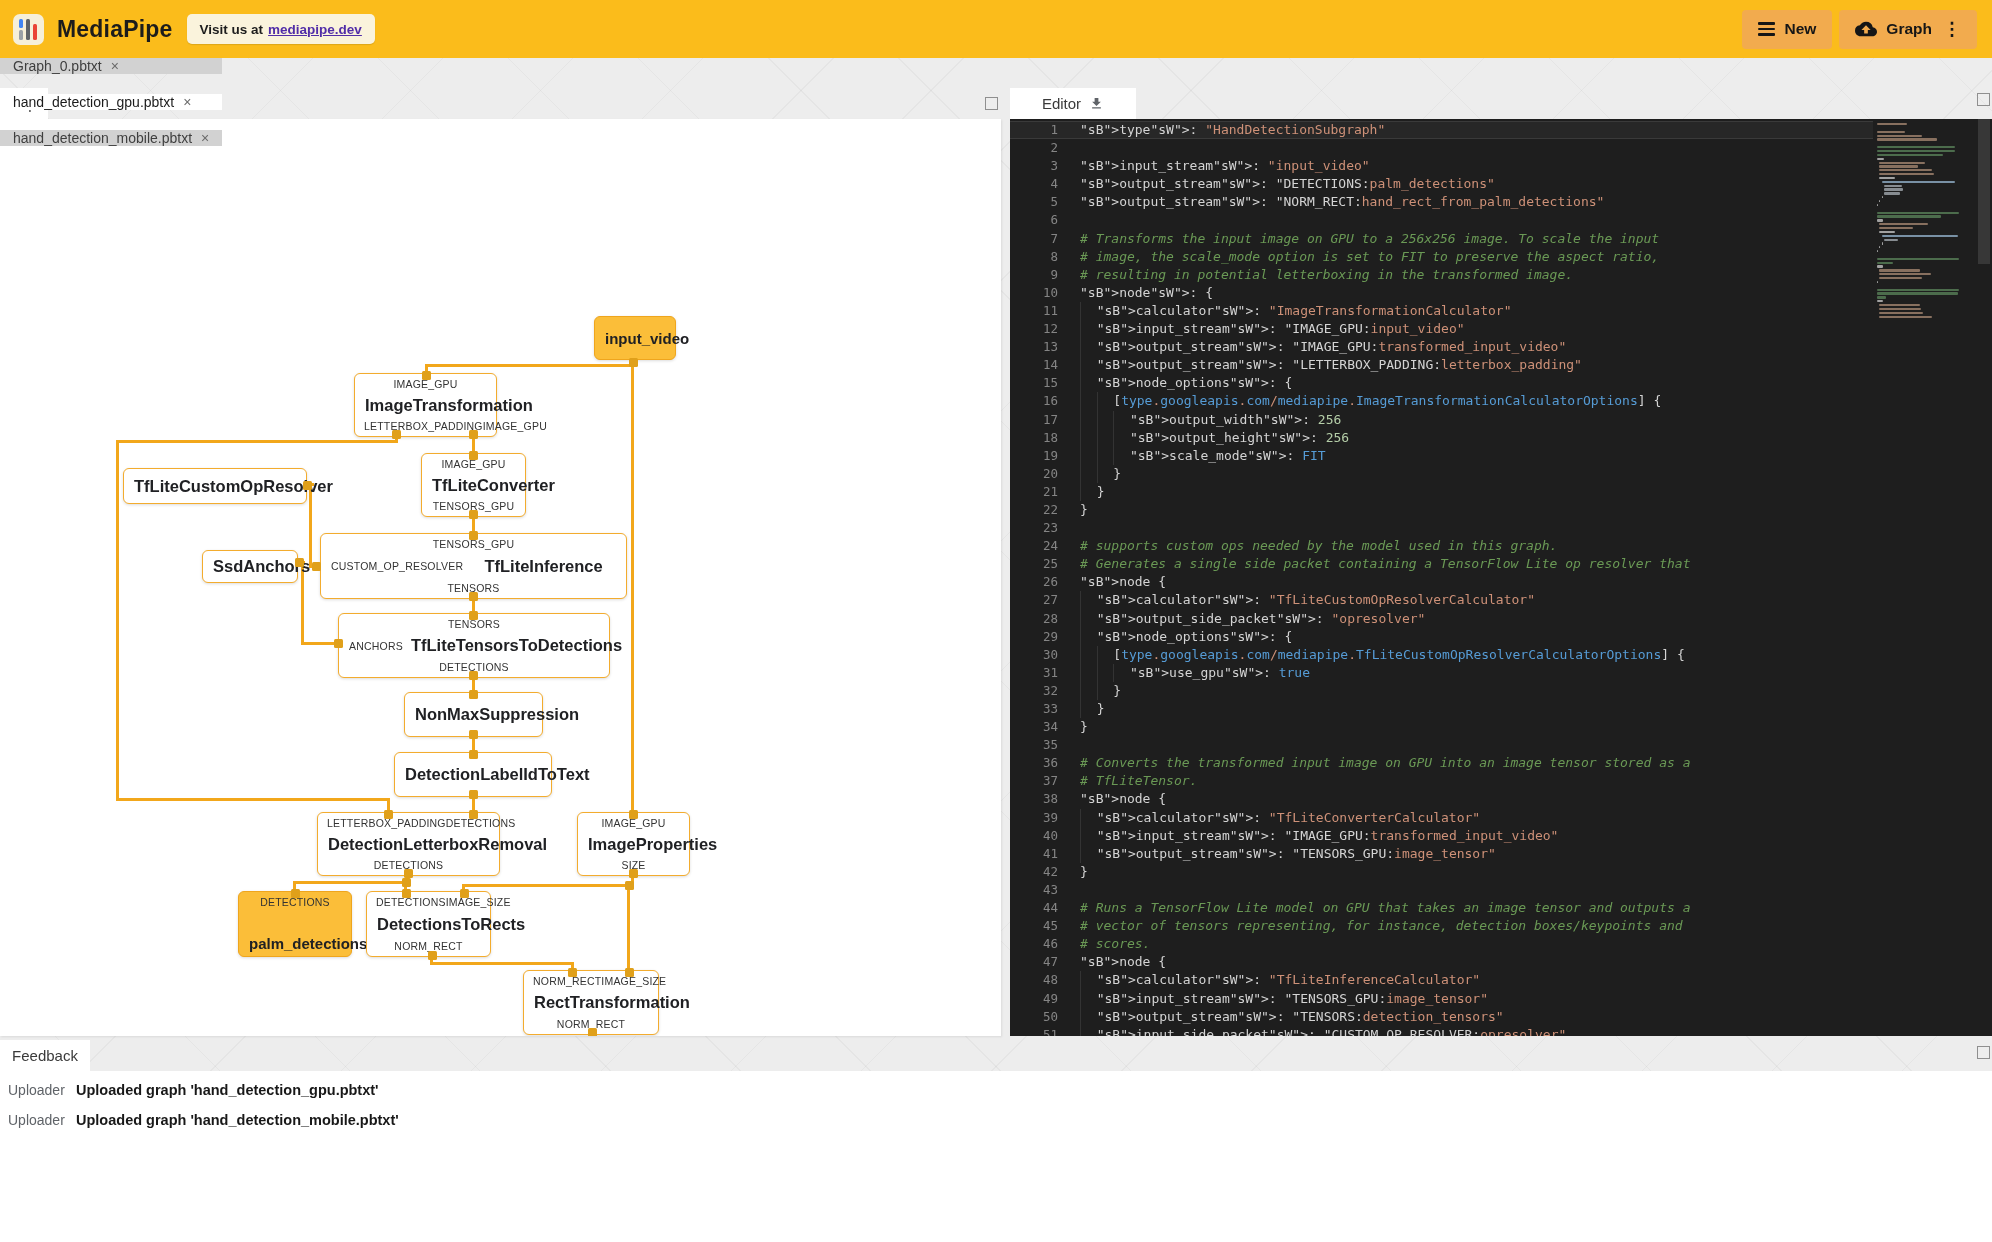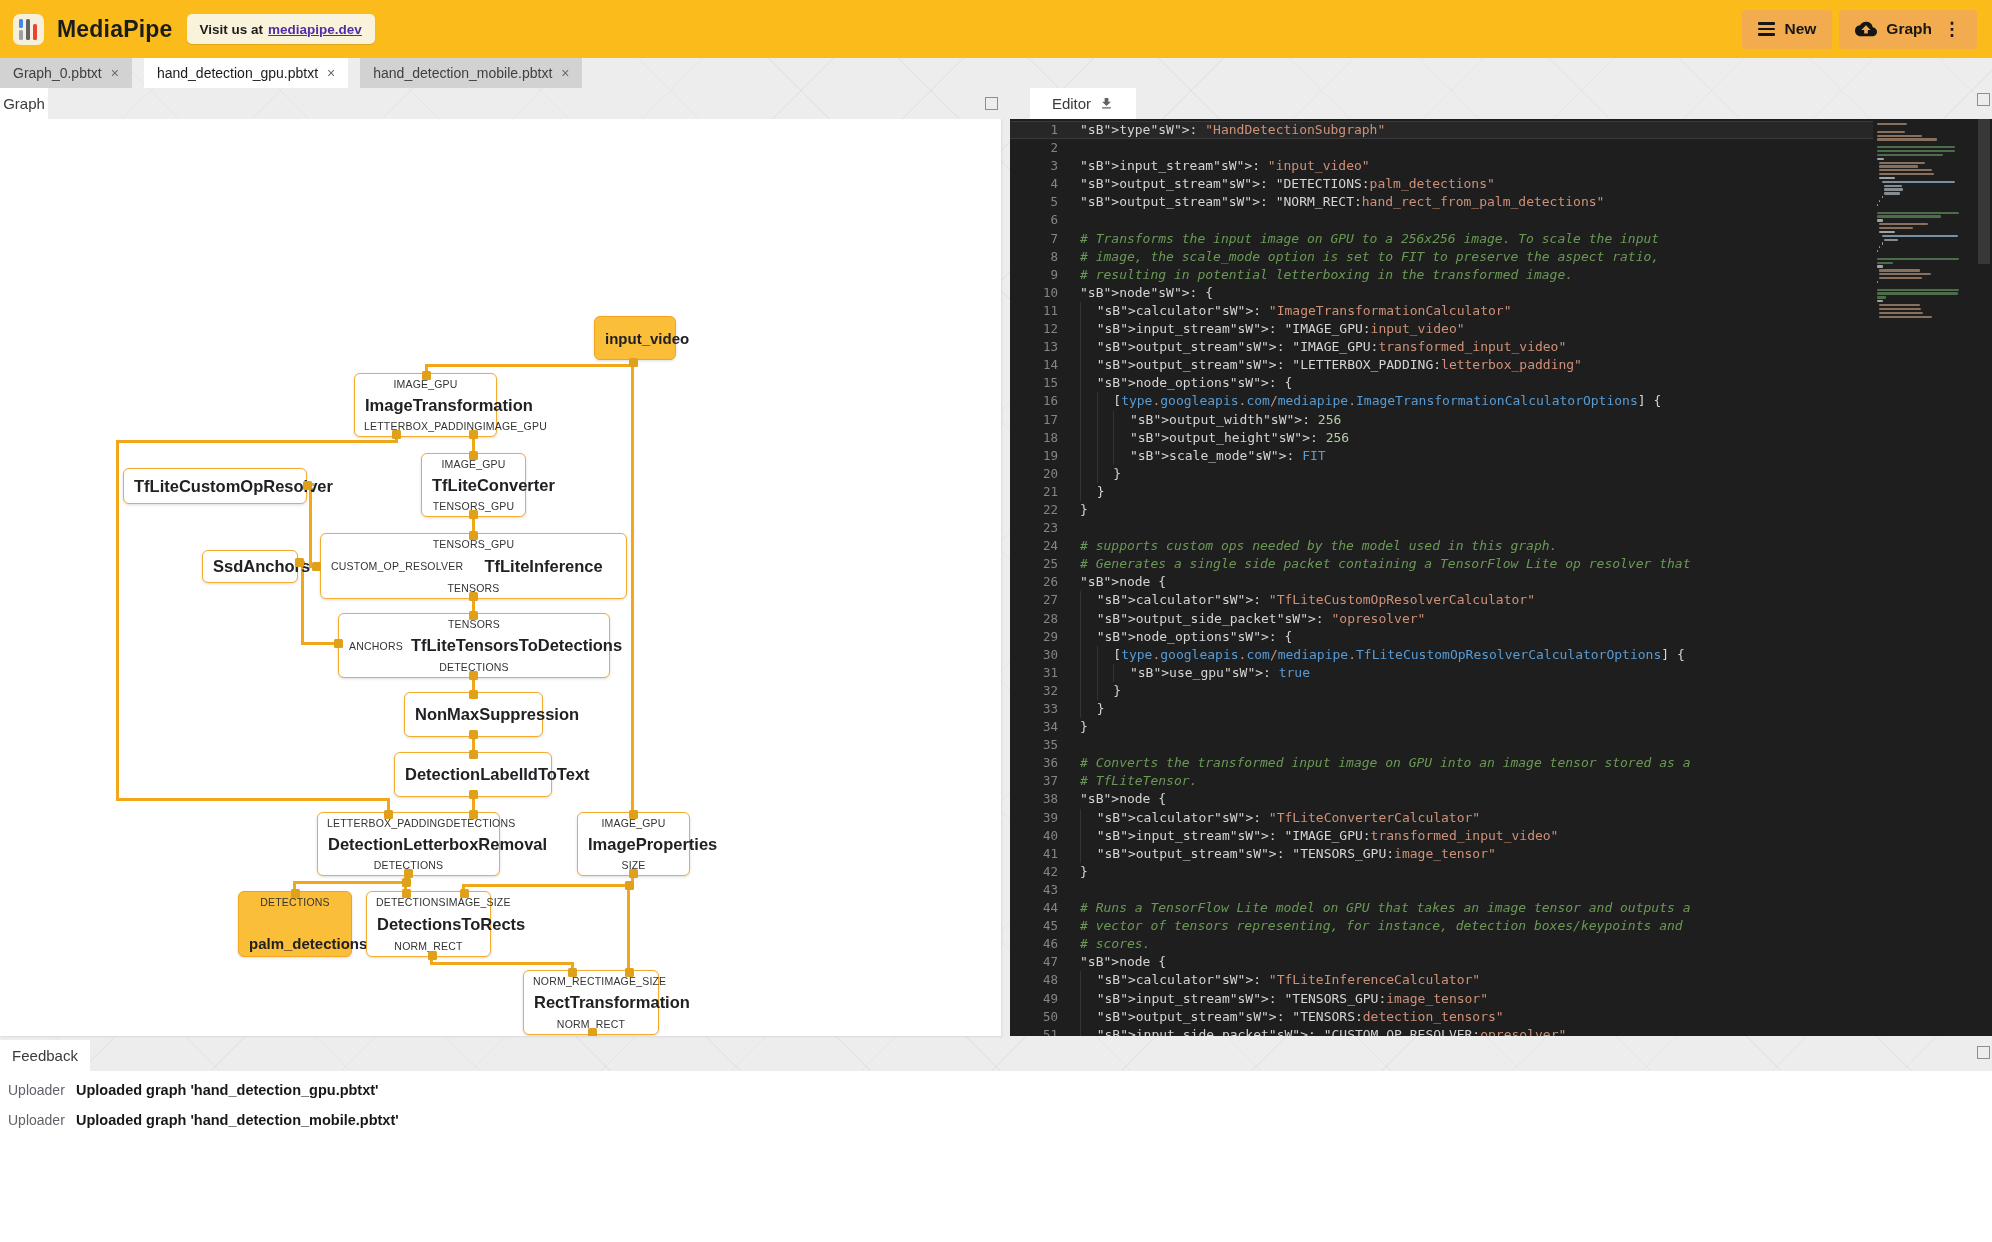--- a/index.html
+++ b/index.html
@@ -21,28 +21,28 @@
   .logo .b4{left:20px;top:10px;width:4px;height:16px;background:#EA4335;}
   .brand{font-size:23px;font-weight:bold;color:#1c1c1c;margin-left:13px;letter-spacing:.2px;}
   .visit-chip{margin-left:14px;height:30px;background:#FAF3DC;border-radius:5px;display:flex;align-items:center;padding:0 13px;font-size:13.5px;font-weight:bold;color:#1c1c1c;box-shadow:0 1px 1px rgba(0,0,0,.12);}
   .visit-chip a{color:var(--c-link,#512DA8);margin-left:5px;text-decoration:underline;}
   .appbar-actions{margin-left:auto;margin-right:15px;display:flex;gap:7px;}
   .hbtn{height:39px;background:var(--c-hbtn,#F2AB4E);border:none;border-radius:4px;display:flex;align-items:center;gap:9px;padding:0 16px;font-family:inherit;font-size:15.5px;font-weight:bold;color:#161616;cursor:pointer;}
   .menu-ic{display:inline-block;width:17px;}
   .menu-ic span{display:block;height:2.6px;background:#161616;border-radius:1px;margin:3px 0;}
   .kebab{font-size:18px;font-weight:bold;margin-left:2px;line-height:1;}
   
-  .main-tabs{position:absolute;left:0;top:58px;height:30px;display:flex;gap:12px;z-index:10;}
+  .main-tabs{position:absolute;left:0;top:58px;height:30px;display:flex;gap:20px;z-index:10;flex-direction:column;}
   .mtab{height:30px;display:flex;align-items:center;padding:0 13px;background:#D2D2D2;font-size:14px;color:#3f3f3f;cursor:pointer;}
   .mtab.active{background:#FFFFFF;color:#1b1b1b;}
   .mtab .x{margin-left:9px;font-size:14px;color:#6a6a6a;cursor:pointer;}
   
   .subtab{position:absolute;top:88px;height:31px;background:#fff;display:flex;align-items:center;justify-content:center;font-size:15px;color:#3a3a3a;z-index:9;gap:8px;}
   .subtab-graph{left:0;width:48px;}
-  .subtab-editor{left:1010px;width:106px;margin-left:20px;}
+  .subtab-editor{left:1010px;width:126px;}
   .expand-ic{position:absolute;width:11px;height:11px;border:1.6px solid #8f8f8f;background:transparent;z-index:11;cursor:pointer;}
   
   .graph-panel{position:absolute;left:0;top:119px;width:1001px;height:917px;background:#fff;z-index:5;overflow:hidden;box-shadow:1px 1px 2px rgba(0,0,0,.08);}
   .edge{position:absolute;background:var(--c-edge,#F2A71B);z-index:1;}
   .psq{position:absolute;width:9px;height:9px;background:#E0A01A;border-radius:1.5px;z-index:3;}
   .gnode{position:absolute;background:#fff;border:1.6px solid var(--c-nodeb,#F3AC2E);border-radius:6px;box-shadow:0 1px 3px rgba(0,0,0,.14);z-index:2;display:flex;flex-direction:column;justify-content:space-between;box-sizing:border-box;padding:4px 0;cursor:pointer;}
   .gnode.stream{background:var(--c-stream,#FBBE39);border-color:#EFA51D;}
   .gnode .prow{display:flex;padding:0 9px;font-size:10.5px;color:#333;letter-spacing:.2px;}
   .gnode .prow.one{justify-content:center;}
   .gnode .prow.two{justify-content:space-between;}

